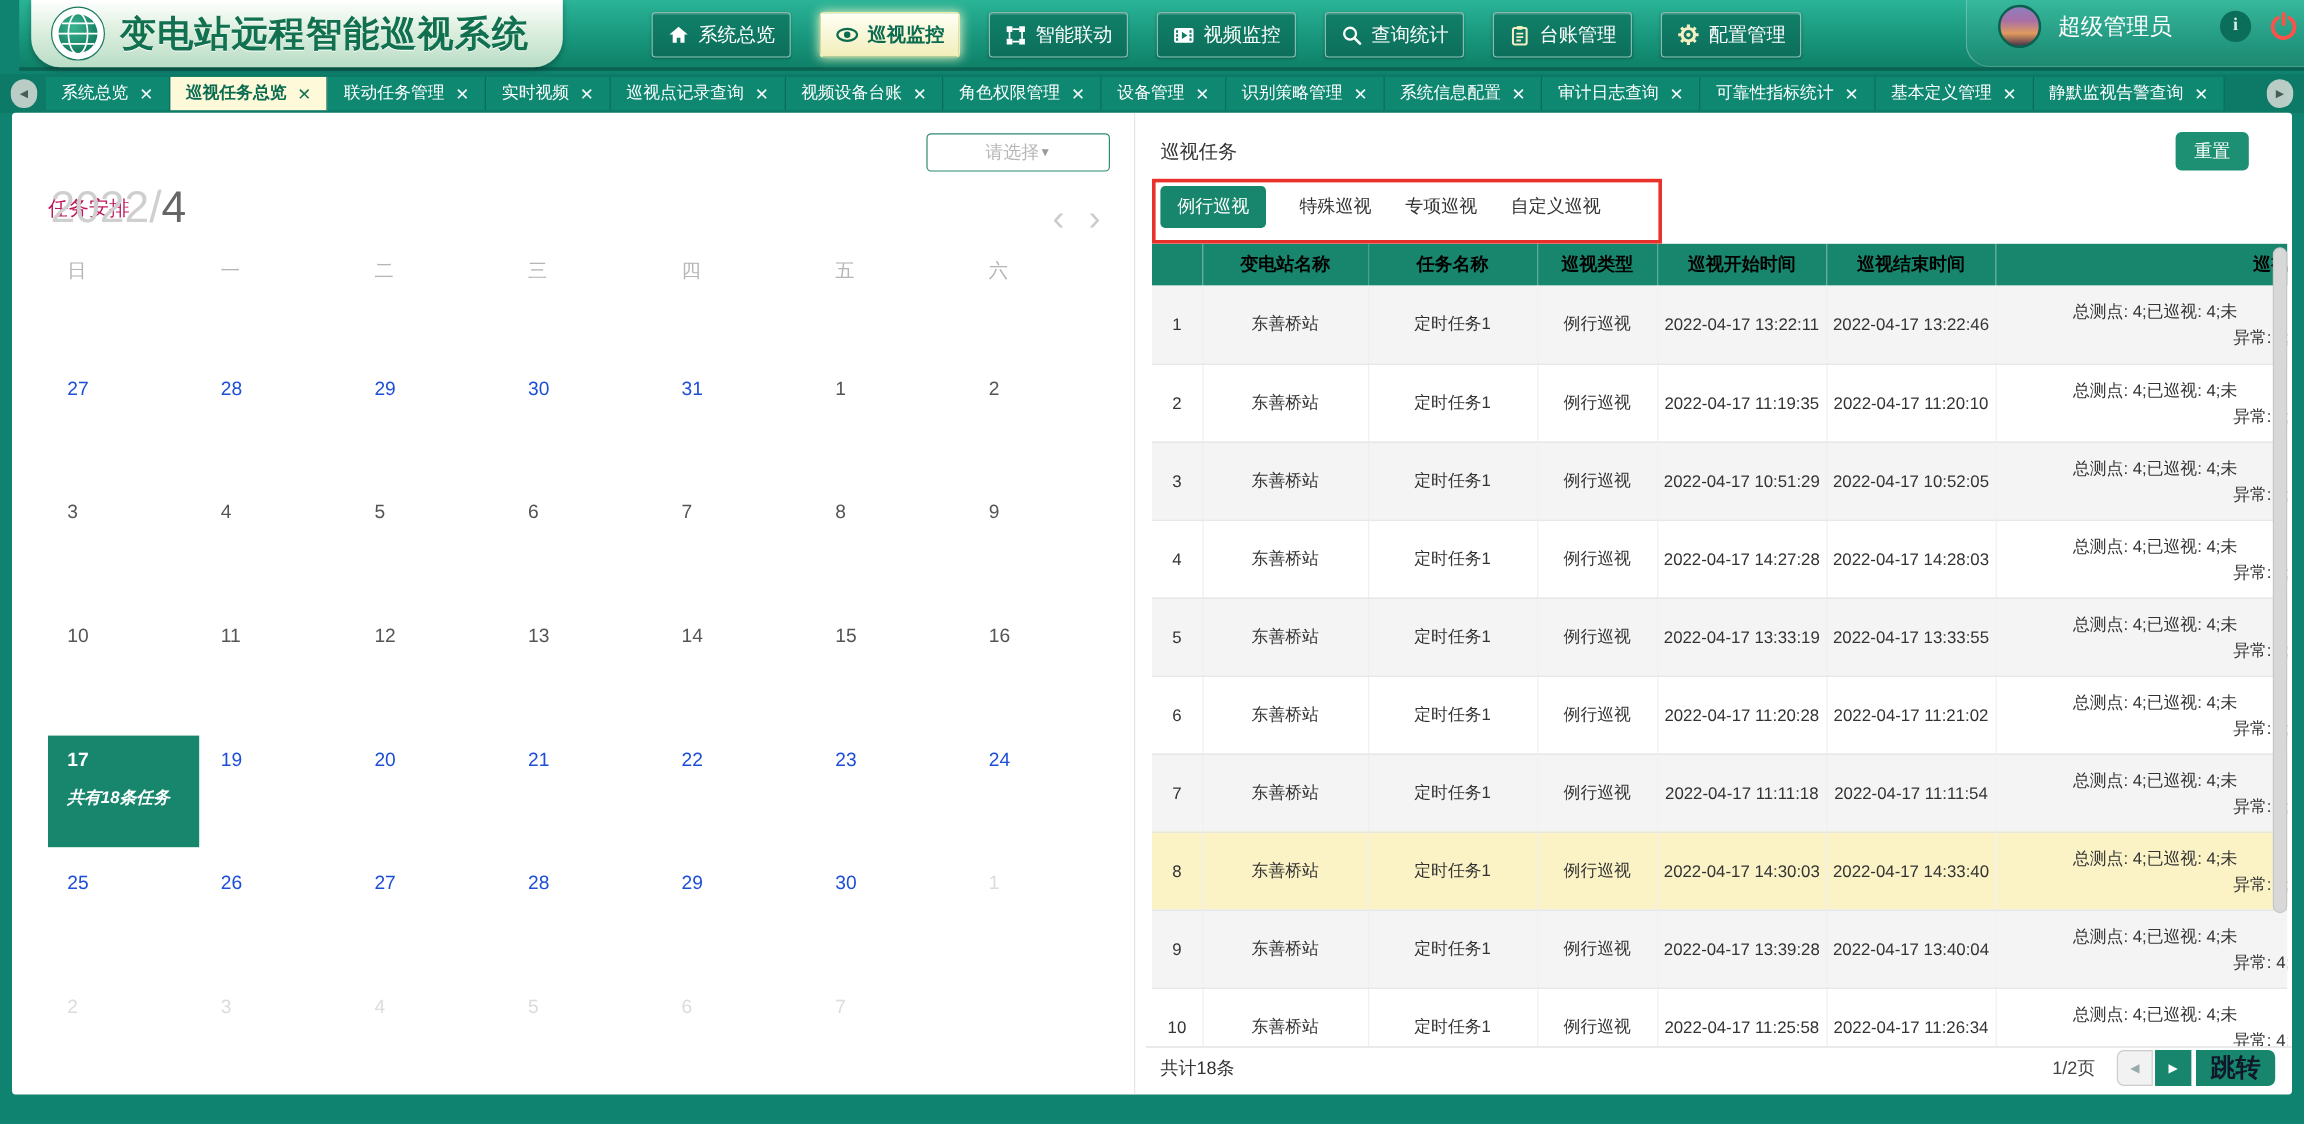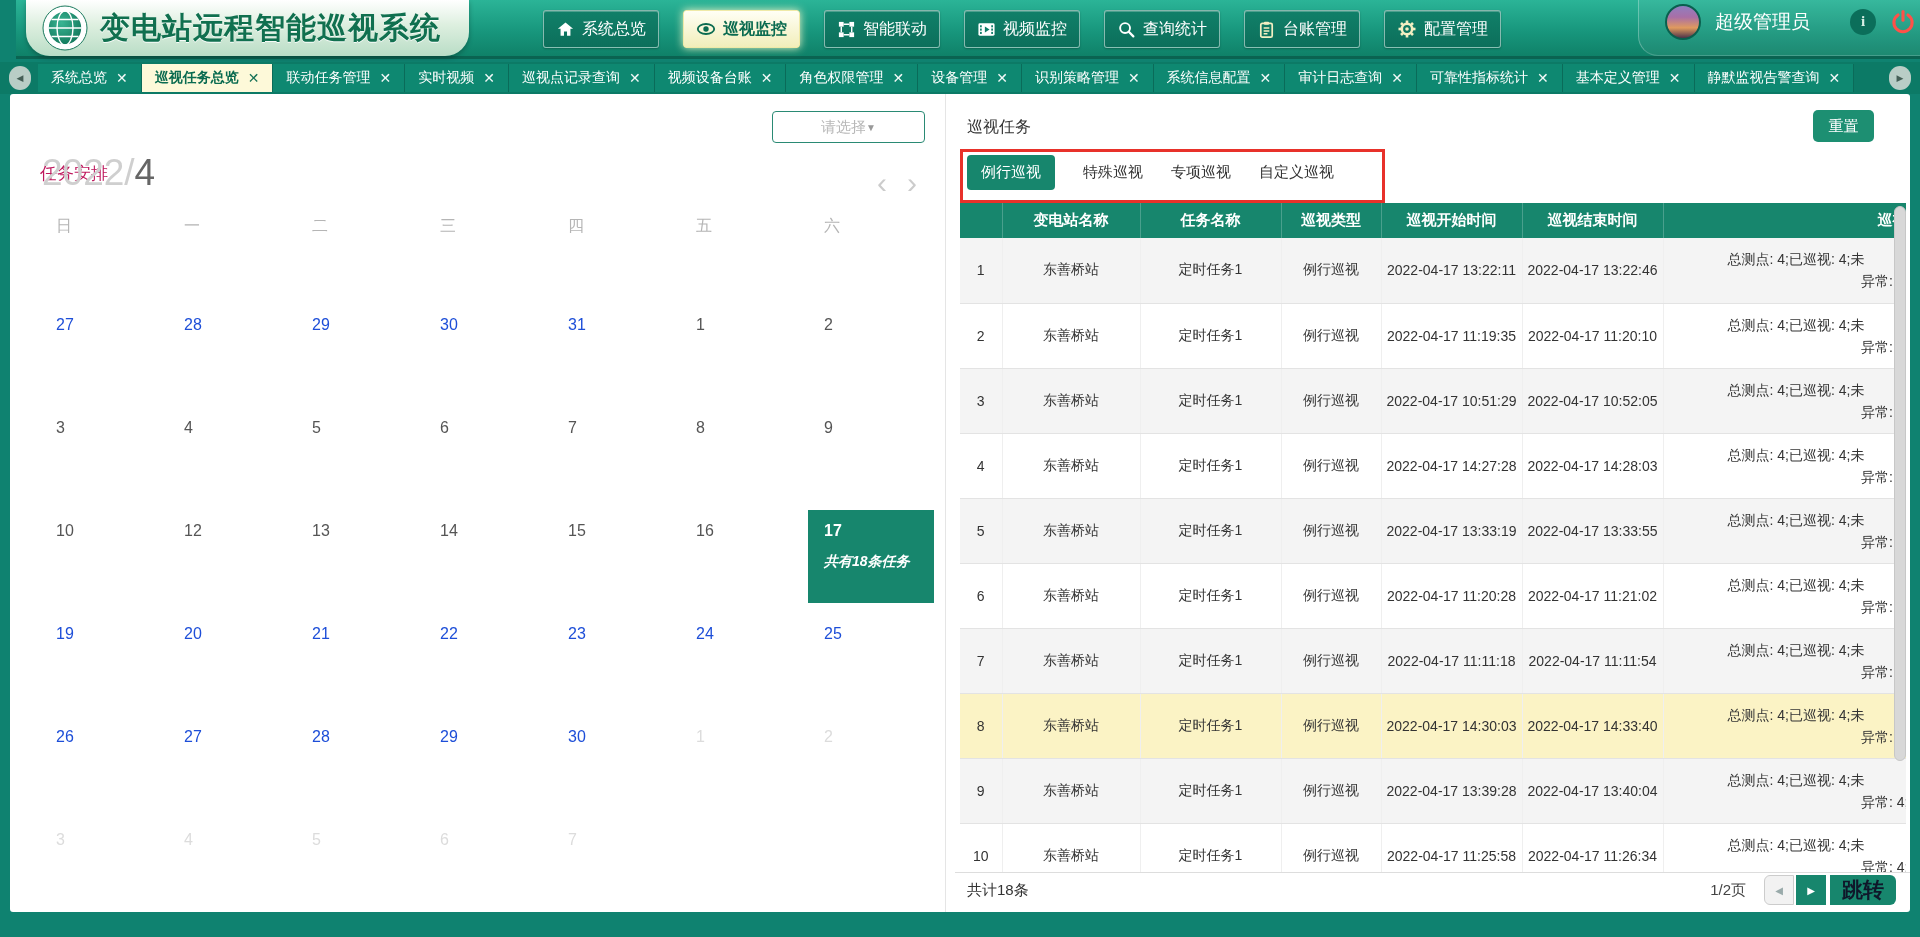--- a/index.html
+++ b/index.html
@@ -93,21 +93,21 @@
   .type-tab.active { background:#17866d; color:#fff; padding:8px 14px; border-radius:4px; }
   .red-box { position:absolute; left:5px; top:55px; width:425px; height:54px;
     border:3px solid #e8312a; pointer-events:none; z-index:6; }
 
   .table-wrap { position:absolute; left:5px; top:109px; width:946px; height:669px; overflow:hidden; }
   table.insp { border-collapse:collapse; table-layout:fixed; width:1048px; }
   table.insp col:nth-child(1){width:42px;} table.insp col:nth-child(2){width:138px;}
   table.insp col:nth-child(3){width:141px;} table.insp col:nth-child(4){width:100px;}
   table.insp col:nth-child(5){width:141px;} table.insp col:nth-child(6){width:141px;}
   table.insp col:nth-child(7){width:345px;}
-  table.insp th { background:#17866d; color:#ffffff; font-size:15px; font-weight:bold; height:35px;
+  table.insp th { background:#17866d; color:#000000; font-size:15px; font-weight:bold; height:35px;
     text-align:center; border-right:1px solid rgba(255,255,255,.22); }
   table.insp th:last-child { text-align:right; padding-right:70px; }
   table.insp td { height:65px; font-size:14px; color:#333; text-align:center;
     border-bottom:1px solid #e3e3e3; border-right:1px solid #efefef; }
   .t-row:nth-child(odd) td { background:#f4f4f4; }
   .t-row.highlight td { background:#fbf3c5; }
   td.col-result { padding:0; }
   td.col-result .l1 { text-align:left; padding-left:64px; line-height:22px; white-space:nowrap; }
   td.col-result .l2 { text-align:right; padding-right:99px; line-height:22px; white-space:nowrap; }
 
@@ -408,20 +408,24 @@
           <div class="cal-cell current">
             <div class="cal-day">9</div>
 
           </div>
 
           <div class="cal-cell current">
             <div class="cal-day">10</div>
 
           </div>
 
+          <div class="cal-cell current">
+            <div class="cal-day">11</div>
+
+          </div>
 
           <div class="cal-cell current">
             <div class="cal-day">12</div>
 
           </div>
 
           <div class="cal-cell current">
             <div class="cal-day">13</div>
 
           </div>

